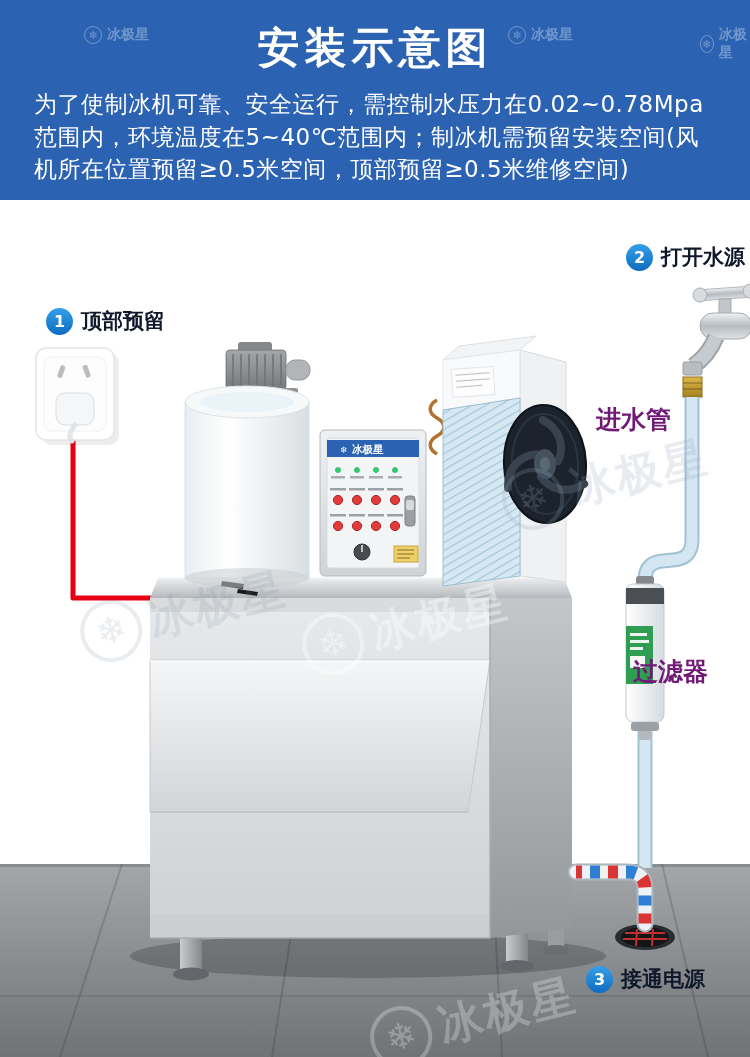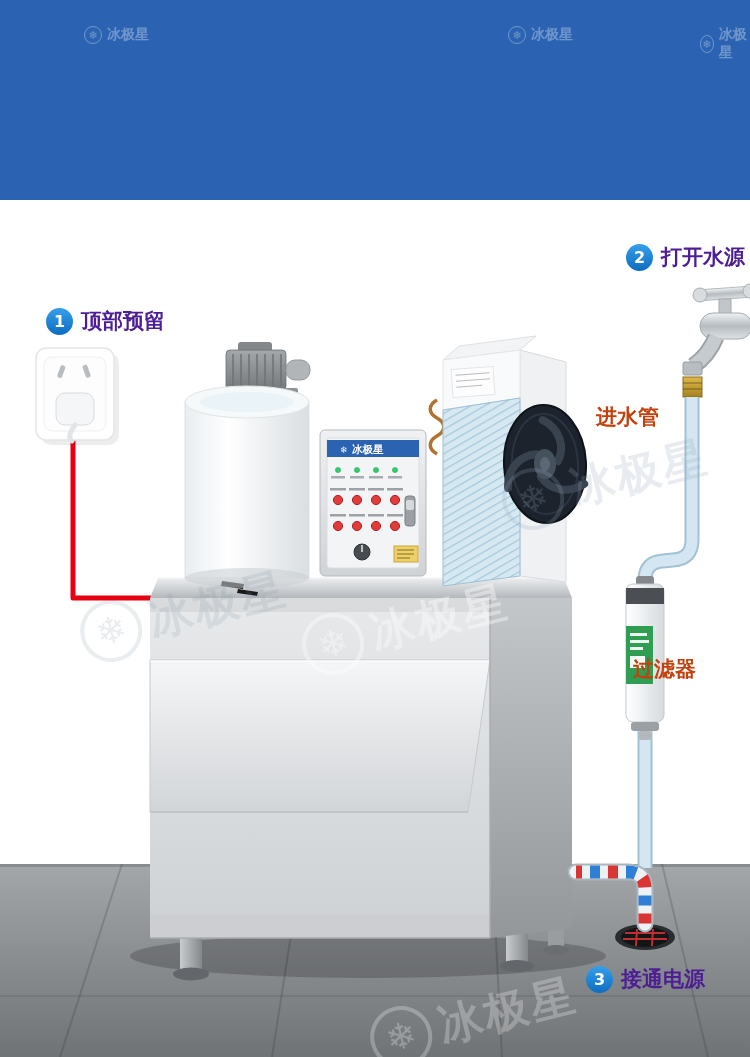--- a/index.html
+++ b/index.html
@@ -19,23 +19,23 @@
 
   
   .scene { position:absolute; top:200px; left:0; width:750px; height:857px; }
   .scene > svg { position:absolute; top:0; left:0; }
 
   .step { position:absolute; display:flex; align-items:center; gap:8px; }
   .step-badge { width:27px; height:27px; border-radius:50%; flex:0 0 27px;
                 background:linear-gradient(180deg,#35a0ea,#0e6cc0);
                 color:#fff; font-size:16px; font-weight:bold;
                 display:flex; align-items:center; justify-content:center; }
-  .step-label { font-size:21px; font-weight:bold; color:#4c1d95; white-space:nowrap; }
-
-  .anno { position:absolute; font-size:21px; font-weight:bold; color:#c2410c; white-space:nowrap; }
+  .step-label { font-size:21px; font-weight:bold; color:#0f172a; white-space:nowrap; }
+
+  .anno { position:absolute; font-size:25px; font-weight:bold; color:#701a75; white-space:nowrap; }
 
   .wm { position:absolute; display:flex; align-items:center; gap:8px; transform:rotate(-14deg);
         pointer-events:none; font-weight:bold; }
   .wm-ring { width:62px; height:62px; border:4px solid currentColor; border-radius:50%; font-size:36px; line-height:1;
              display:flex; align-items:center; justify-content:center; }
   .wm-text { font-size:44px; letter-spacing:3px; }
 </style>
 </head>
 <body>
 
@@ -53,20 +53,22 @@
           <span>❄</span>
         </span>
       <span class="hwm-text">冰极星</span>
     </div>
     <div class="hwm" style="left:700px;top:26px">
       <span class="hwm-ring">
           <span>❄</span>
         </span>
       <span class="hwm-text">冰极星</span>
     </div>
+    <h1>安装示意图</h1>
+    <p>为了使制冰机可靠、安全运行，需控制水压力在0.02~0.78Mpa范围内，环境温度在5~40℃范围内；制冰机需预留安装空间(风机所在位置预留≥0.5米空间，顶部预留≥0.5米维修空间)</p>
   </header>
 
   <main class="scene">
 
     <svg width="750" height="857" viewBox="0 0 750 857">
       <defs>
         <linearGradient id="gSlab" x1="0" y1="0" x2="0" y2="1">
             <stop offset="0" stop-color="#eceef0"></stop>
             <stop offset="1" stop-color="#b4b8bc"></stop>
           </linearGradient>

